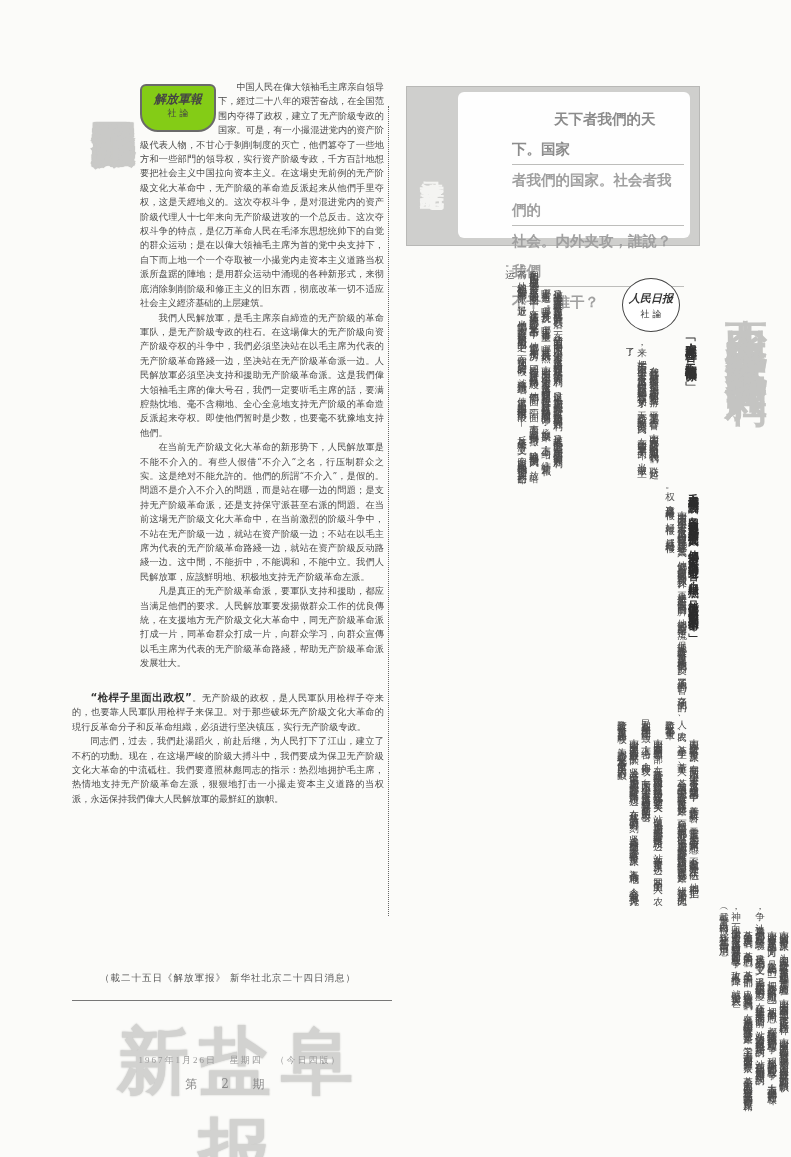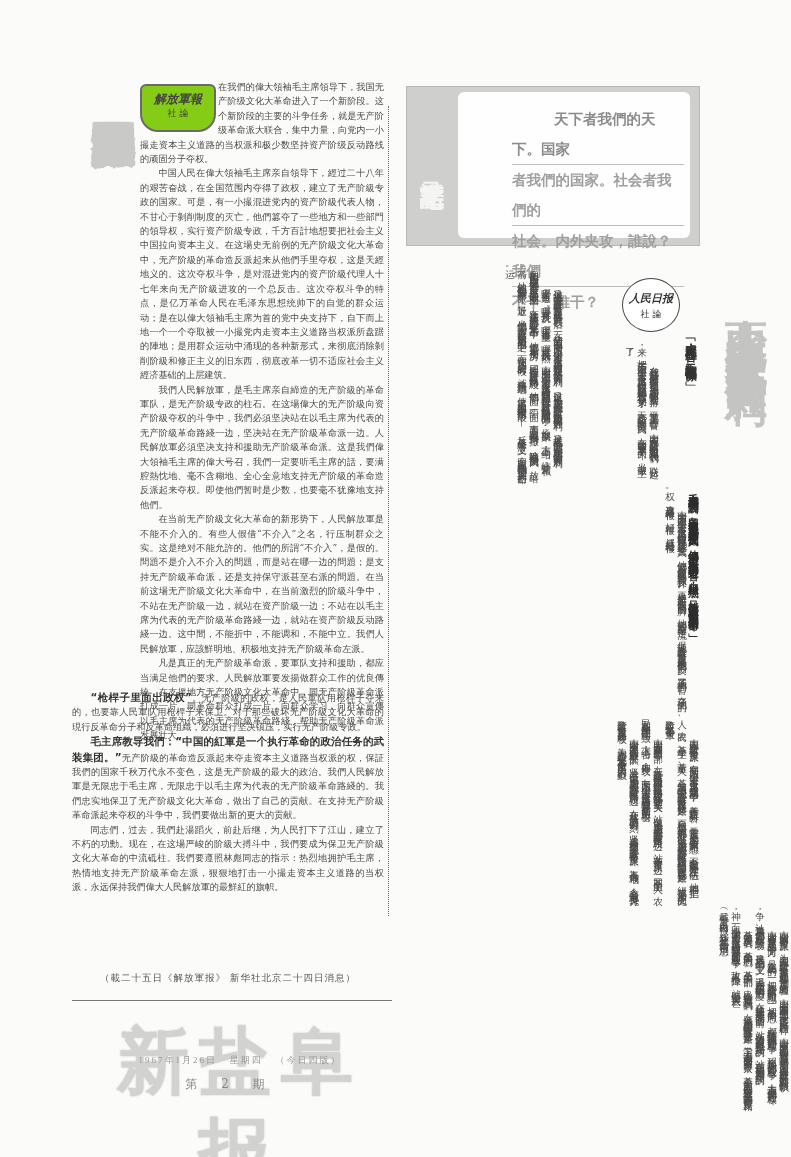--- a/index.html
+++ b/index.html
@@ -111,30 +111,28 @@
 
 <div class="abs left-headline">人民解放軍坚决支持无产阶級革命派</div>
 
 <div class="abs badge-jfjb">
   <span class="b1">解放軍報</span>
   <span class="b2">社 論</span>
 </div>
 
 <div class="abs left-body">
   <div class="float-space"></div>
-  <p class="first">在我們的偉大領袖毛主席領导下，我国无产阶级文化大革命进入了一个新阶段。这个新阶段的主要的斗争任务，就是无产阶级革命派大联合，集中力量，向党内一小撮走资本主义道路的当权派和极少数坚持资产阶级反动路线的顽固分子夺权。</p>
   <p>中国人民在偉大領袖毛主席亲自領导下，經过二十八年的艰苦奋战，在全国范围内夺得了政权，建立了无产阶級专政的国家。可是，有一小撮混进党内的资产阶級代表人物，不甘心于剝削制度的灭亡，他們篡夺了一些地方和一些部門的領导权，实行资产阶級专政，千方百計地想要把社会主义中国拉向资本主义。在这場史无前例的无产阶級文化大革命中，无产阶級的革命造反派起来从他們手里夺权，这是天經地义的。这次夺权斗争，是对混进党内的资产阶級代理人十七年来向无产阶級进攻的一个总反击。这次夺权斗争的特点，是亿万革命人民在毛泽东思想统帅下的自觉的群众运动；是在以偉大領袖毛主席为首的党中央支持下，自下而上地一个一个夺取被一小撮党内走资本主义道路当权派所盘踞的陣地；是用群众运动中涌现的各种新形式，来彻底消除剝削阶級和修正主义的旧东西，彻底改革一切不适应社会主义經济基础的上层建筑。</p>
   <p>我們人民解放軍，是毛主席亲自締造的无产阶級的革命軍队，是无产阶級专政的柱石。在这場偉大的无产阶級向资产阶級夺权的斗争中，我們必須坚决站在以毛主席为代表的无产阶級革命路綫一边，坚决站在无产阶級革命派一边。人民解放軍必須坚决支持和援助无产阶級革命派。这是我們偉大領袖毛主席的偉大号召，我們一定要听毛主席的話，要满腔熱忱地、毫不含糊地、全心全意地支持无产阶級的革命造反派起来夺权。即使他們暂时是少数，也要毫不犹豫地支持他們。</p>
   <p>在当前无产阶級文化大革命的新形势下，人民解放軍是不能不介入的。有些人假借“不介入”之名，行压制群众之实。这是绝对不能允許的。他們的所謂“不介入”，是假的。問題不是介入不介入的問題，而是站在哪一边的問題；是支持无产阶級革命派，还是支持保守派甚至右派的問題。在当前这場无产阶級文化大革命中，在当前激烈的阶級斗争中，不站在无产阶級一边，就站在资产阶級一边；不站在以毛主席为代表的无产阶級革命路綫一边，就站在资产阶級反动路綫一边。这中間，不能折中，不能调和，不能中立。我們人民解放軍，应該鮮明地、积极地支持无产阶級革命左派。</p>
   <p>凡是真正的无产阶級革命派，要軍队支持和援助，都应当满足他們的要求。人民解放軍要发揚做群众工作的优良傳統，在支援地方无产阶級文化大革命中，同无产阶級革命派打成一片，同革命群众打成一片，向群众学习，向群众宣傳以毛主席为代表的无产阶級革命路綫，帮助无产阶級革命派发展壮大。</p>
 </div>
 
 <div class="abs left-body2">
   <p><span class="bold-lead">“枪桿子里面出政权”</span><span>。无产阶級的政权，是人民軍队用枪桿子夺来的，也要靠人民軍队用枪桿子来保卫。对于那些破坏无产阶級文化大革命的現行反革命分子和反革命组織，必須进行坚决镇压，实行无产阶級专政。</span></p>
-  <p><span class="bold-lead">毛主席教导我們：“中国的紅軍是一个执行革命的政治任务的武装集团。”</span><span>无产阶級的革命造反派起来夺走资本主义道路当权派的权，保証我們的国家千秋万代永不变色，这是无产阶級的最大的政治。我們人民解放軍是无限忠于毛主席，无限忠于以毛主席为代表的无产阶級革命路綫的。我們忠实地保卫了无产阶級文化大革命，做出了自己的贡献。在支持无产阶級革命派起来夺权的斗争中，我們要做出新的更大的贡献。</span></p>
   <p><span>同志們，过去，我們赴湯蹈火，前赴后继，为人民打下了江山，建立了不朽的功勳。现在，在这場严峻的阶級大搏斗中，我們要成为保卫无产阶級文化大革命的中流砥柱。我們要遵照林彪同志的指示：热烈地拥护毛主席，热情地支持无产阶級革命左派，狠狠地打击一小撮走资本主义道路的当权派，永远保持我們偉大人民解放軍的最鮮紅的旗帜。</span></p>
 </div>
 
 <div class="abs left-source">（載二十五日《解放軍报》  新华社北京二十四日消息）</div>
 <div class="abs dotted-sep"></div>
 <div class="abs wavy-sep"></div>
 
 <div class="abs masthead">新盐阜报</div>
 <div class="abs date-line">
   <span>1967年1月26日</span>&nbsp;&nbsp;

